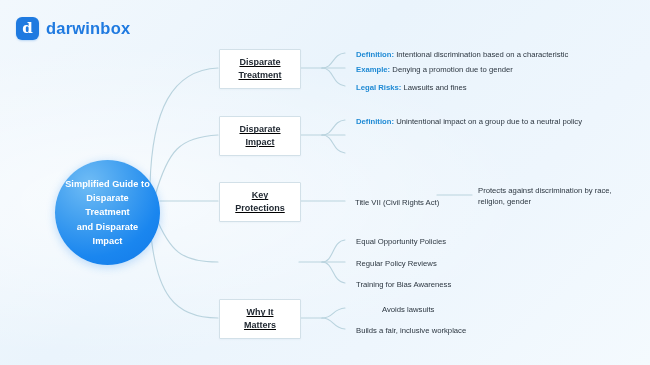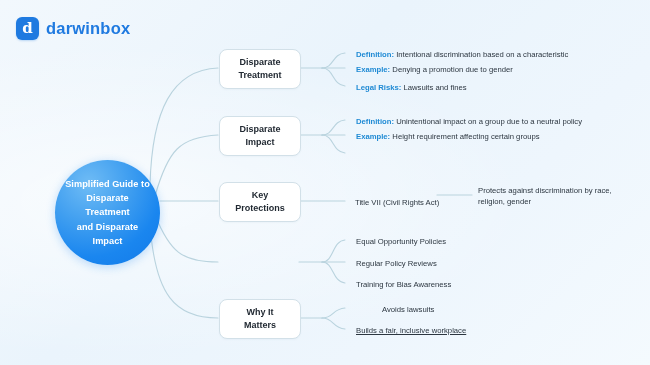--- a/index.html
+++ b/index.html
@@ -93,27 +93,28 @@
     letter-spacing: 0.05px;
   }
 
   
   .node {
     position: absolute;
     width: 80px;
     height: 38px;
     background: #ffffff;
     border: 1px solid #d2e0e8;
-    border-radius: 8px;
+    border-radius: 1px;
     display: flex;
     align-items: center;
     justify-content: center;
     text-align: center;
     z-index: 3;
     box-shadow: 0 1px 2px rgba(40,90,130,0.04);
+    text-decoration: underline;
   }
   .node-text {
     font-size: 9px;
     font-weight: bold;
     color: #222a33;
     line-height: 1.4;
   }
 
   
   .leaf {
@@ -210,23 +211,20 @@
 
   <div class="node" style="left:219px; top:116px;">
     <div class="node-text">
       <span>Disparate</span><br>
       <span>Impact</span>
     </div>
   </div>
   <div class="leaf" style="left:356px; top:116px;">
     <span class="label">Definition:</span><span> Unintentional impact on a group due to a neutral policy</span>
   </div>
-  <div class="leaf" style="left:356px; top:131px;">
-    <span class="label">Example:</span><span> Height requirement affecting certain groups</span>
-  </div>
 
   <div class="node" style="left:219px; top:182px;">
     <div class="node-text">
       <span>Key</span><br>
       <span>Protections</span>
     </div>
   </div>
   <div class="leaf" style="left:355px; top:197px;">
     <span>Title VII (Civil Rights Act)</span>
   </div>
@@ -246,17 +244,17 @@
 
   <div class="node" style="left:219px; top:299px;">
     <div class="node-text">
       <span>Why It</span><br>
       <span>Matters</span>
     </div>
   </div>
   <div class="leaf" style="left:356px; top:304px;margin-left:26px;">
     <span>Avoids lawsuits</span>
   </div>
-  <div class="leaf" style="left:356px; top:325px;text-decoration:underline;">
+  <div class="leaf" style="left:356px; top:325px;">
     <span>Builds a fair, inclusive workplace</span>
   </div>
 
 </div>
 
 </body></html>

